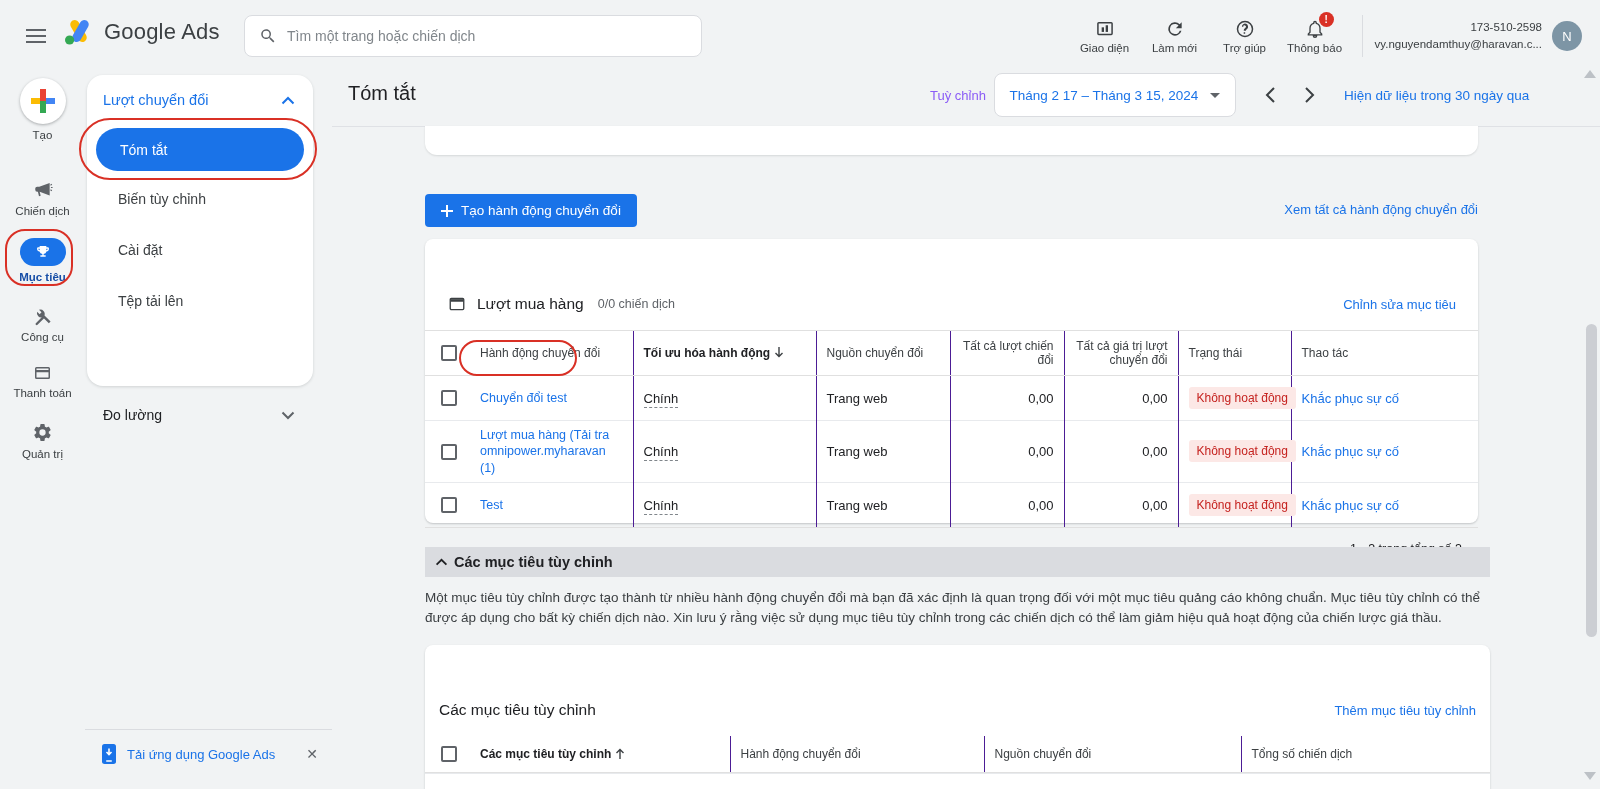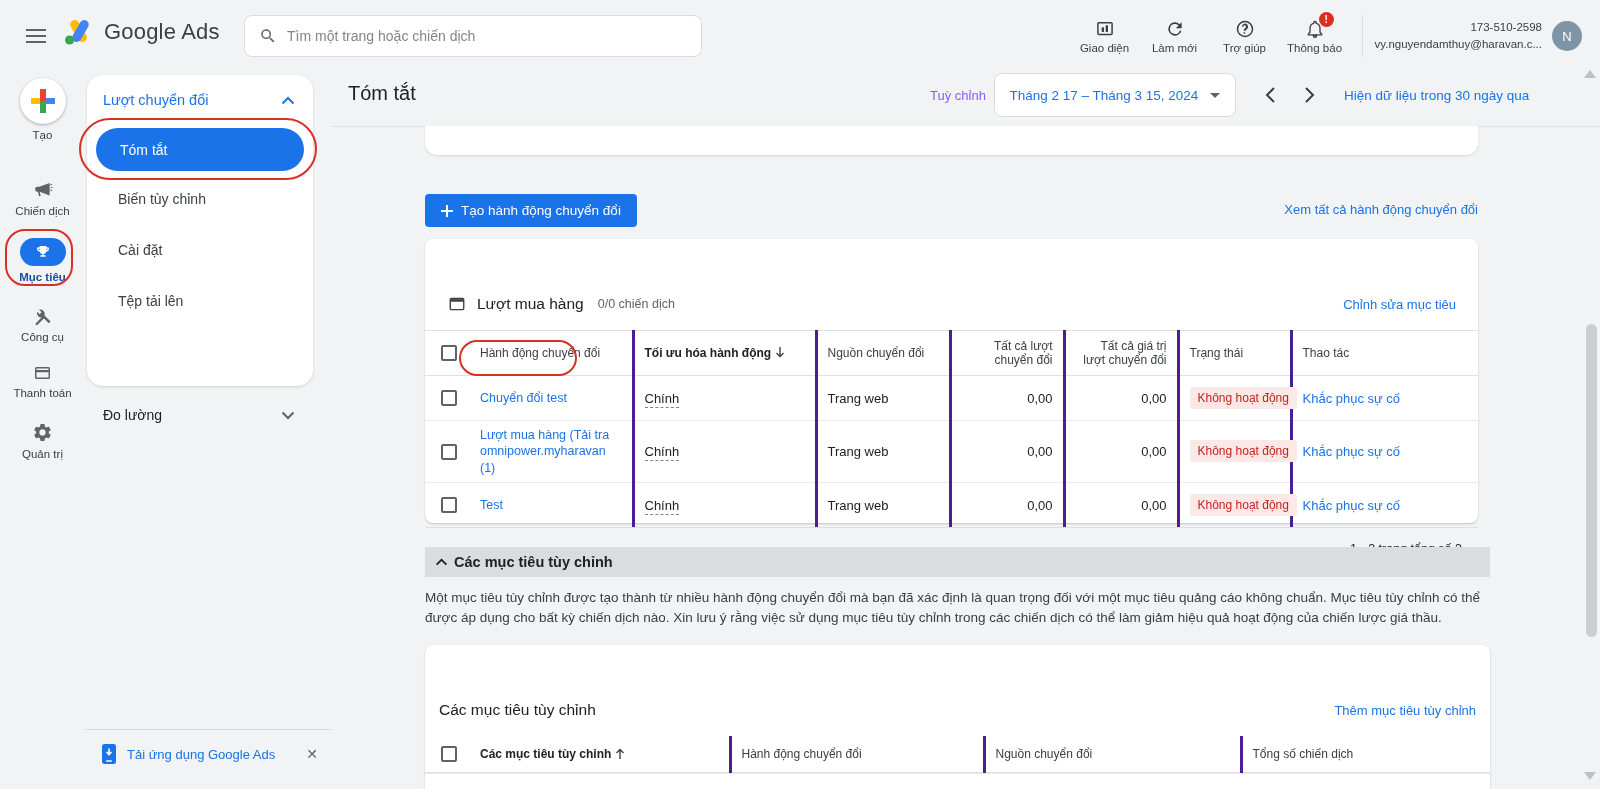--- a/index.html
+++ b/index.html
@@ -98,21 +98,21 @@
   .card-head { height:52px; display:flex; align-items:center; padding:0 22px;margin-top:39px; }
   .card-title { font-size:15.5px; font-weight:500; color:#202124; margin-left:10px; }
   .card-sub { font-size:12.5px; color:#5f6368; margin-left:14px; }
   .card-link { margin-left:auto; color:#1a73e8; font-size:13px; cursor:pointer; }
   table { border-collapse:collapse; table-layout:fixed; width:100%; }
   th { font-weight:normal; font-size:12px; color:#3c4043; text-align:left; padding:6px 10px;
        border-top:1px solid #e0e0e0; border-bottom:1px solid #e0e0e0; height:45px; }
   td { font-size:13px; color:#202124; padding:6px 10px; height:45px; }
   tr.datarow td { border-top:1px solid #e8eaed; }
   tr.datarow:first-child td { border-top:none; }
-  .div-l { border-left:3px solid #4c1d95; }
+  .div-l { border-left:1px solid #4c1d95; }
   .num { text-align:right; }
   th.sorted { font-weight:bold; color:#202124; }
   .cb { display:inline-block; width:16px; height:16px; border:2px solid #5f6368; border-radius:2px;
         cursor:pointer; vertical-align:middle; }
   .cb-cell { padding-left:16px; padding-right:0; }
   a.tbl-link { color:#1a73e8; text-decoration:none; cursor:pointer; }
   .name-cell { font-size:12.5px; line-height:1.3; }
   .dashed { border-bottom:1px dashed #80868b; padding-bottom:1px; cursor:help; }
   .status-badge { display:inline-block; background:#fce8e6; color:#c5221f; font-size:12px;
                   padding:4px 8px; border-radius:3px; white-space:nowrap; }
@@ -351,21 +351,21 @@
       <tr>
         <th class="cb-cell"><span class="cb"></span></th>
         <th>Hành động chuyển đổi</th>
         <th class="div-l sorted">
           <span>Tối ưu hóa hành động</span>
           <svg width="10" height="11" viewBox="0 0 10 11" style="display:inline-block;vertical-align:-1px;">
             <path d="M5 0v9M1.5 6L5 9.5 8.5 6" stroke="#3c4043" stroke-width="1.4" fill="none"></path>
           </svg>
         </th>
         <th class="div-l">Nguồn chuyển đổi</th>
-        <th class="div-l num">Tất cả lượt chuyển đổi</th>
+        <th class="div-l num">Tất cả lượt chiến đổi</th>
         <th class="div-l num">Tất cả giá trị lượt chuyển đổi</th>
         <th class="div-l">Trạng thái</th>
         <th class="div-l">Thao tác</th>
       </tr>
     </thead>
     <tbody>
       <tr class="datarow">
         <td class="cb-cell"><span class="cb"></span></td>
         <td class="name-cell"><a class="tbl-link">Chuyển đổi test</a></td>
         <td class="div-l"><span class="dashed">Chính</span></td>

